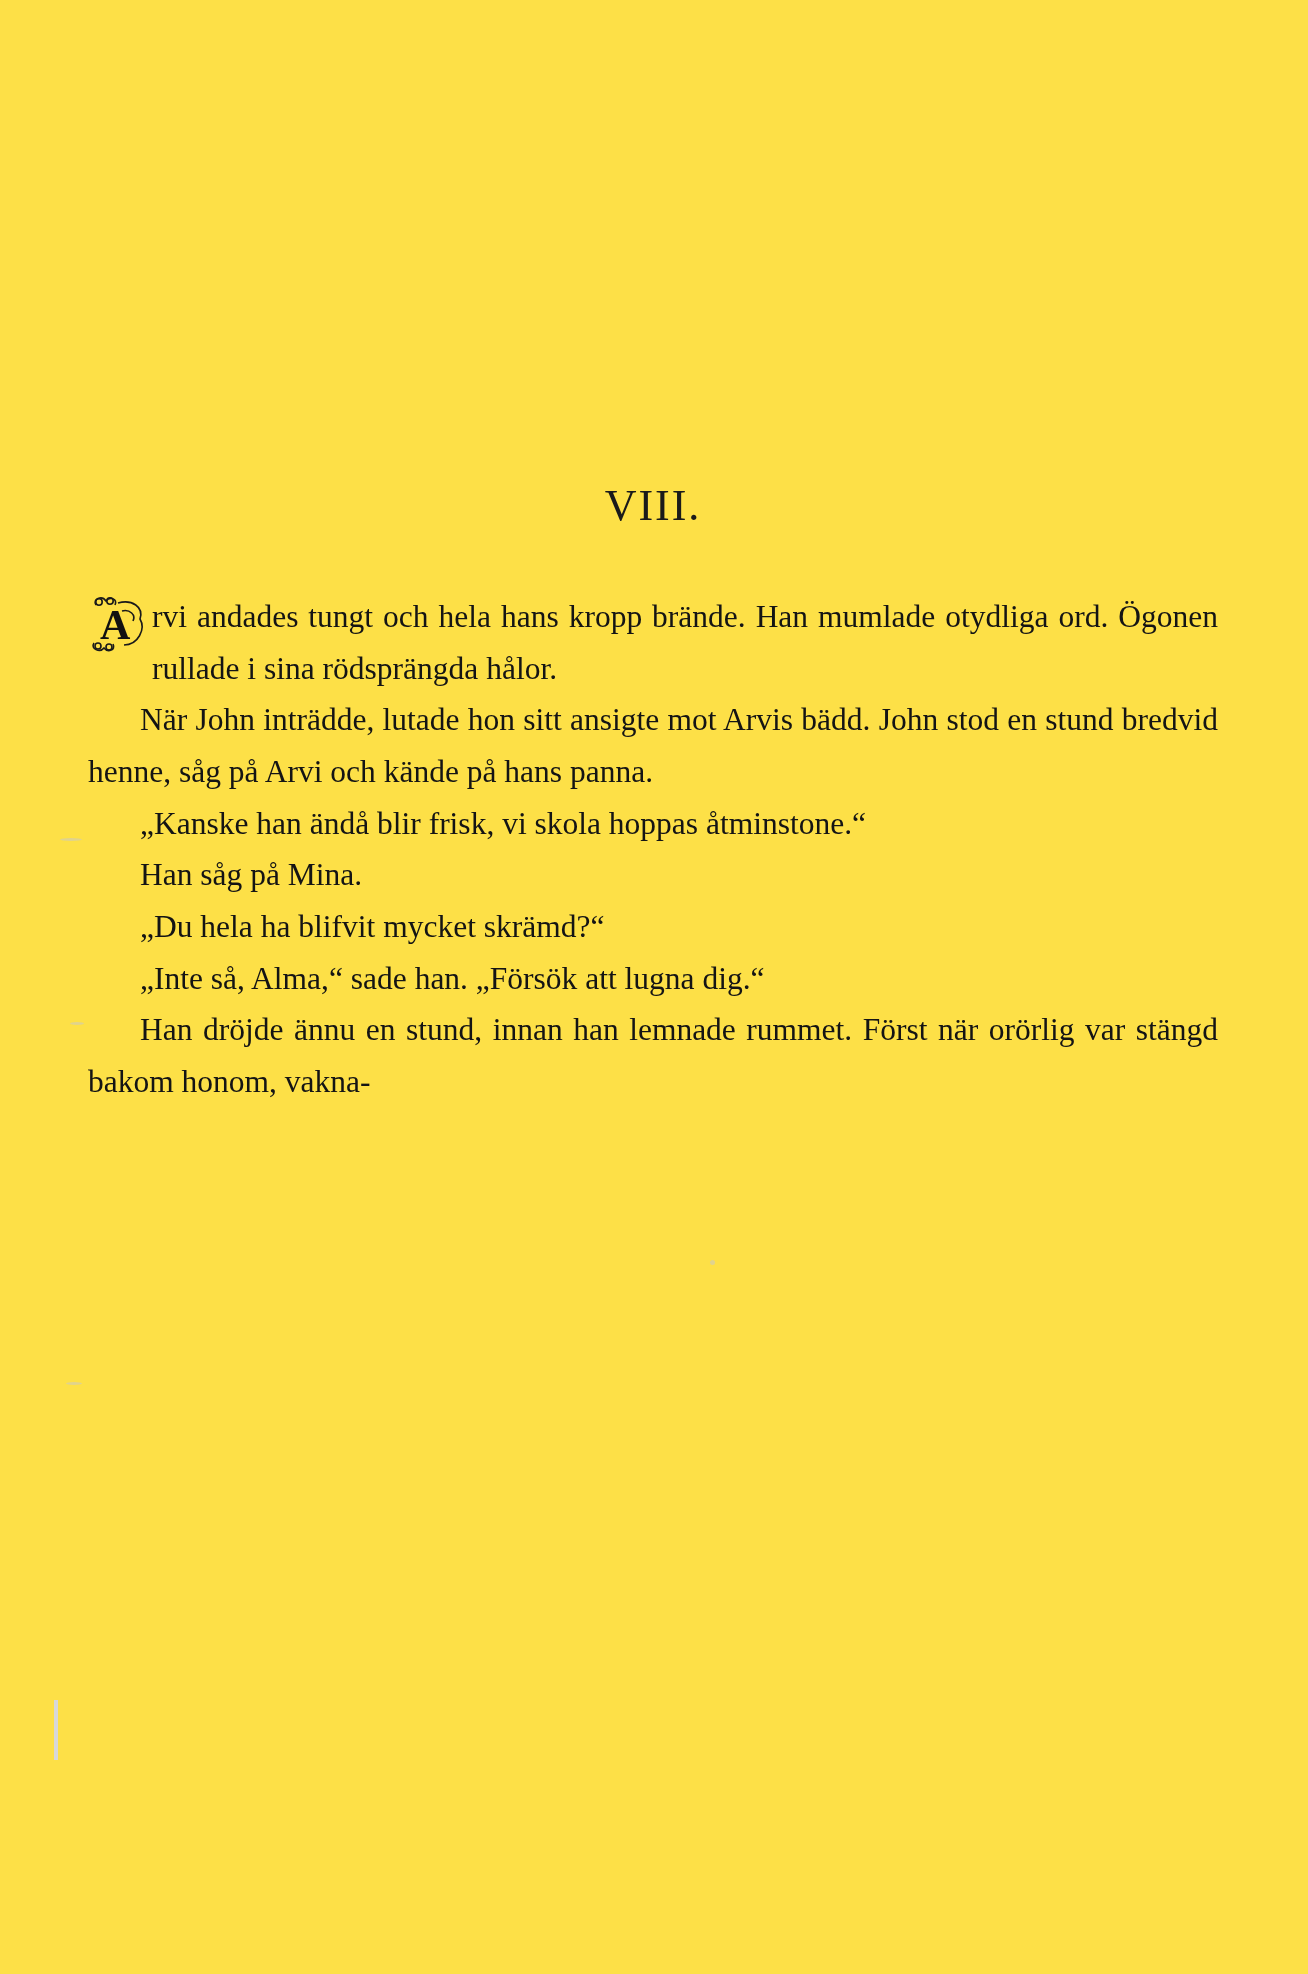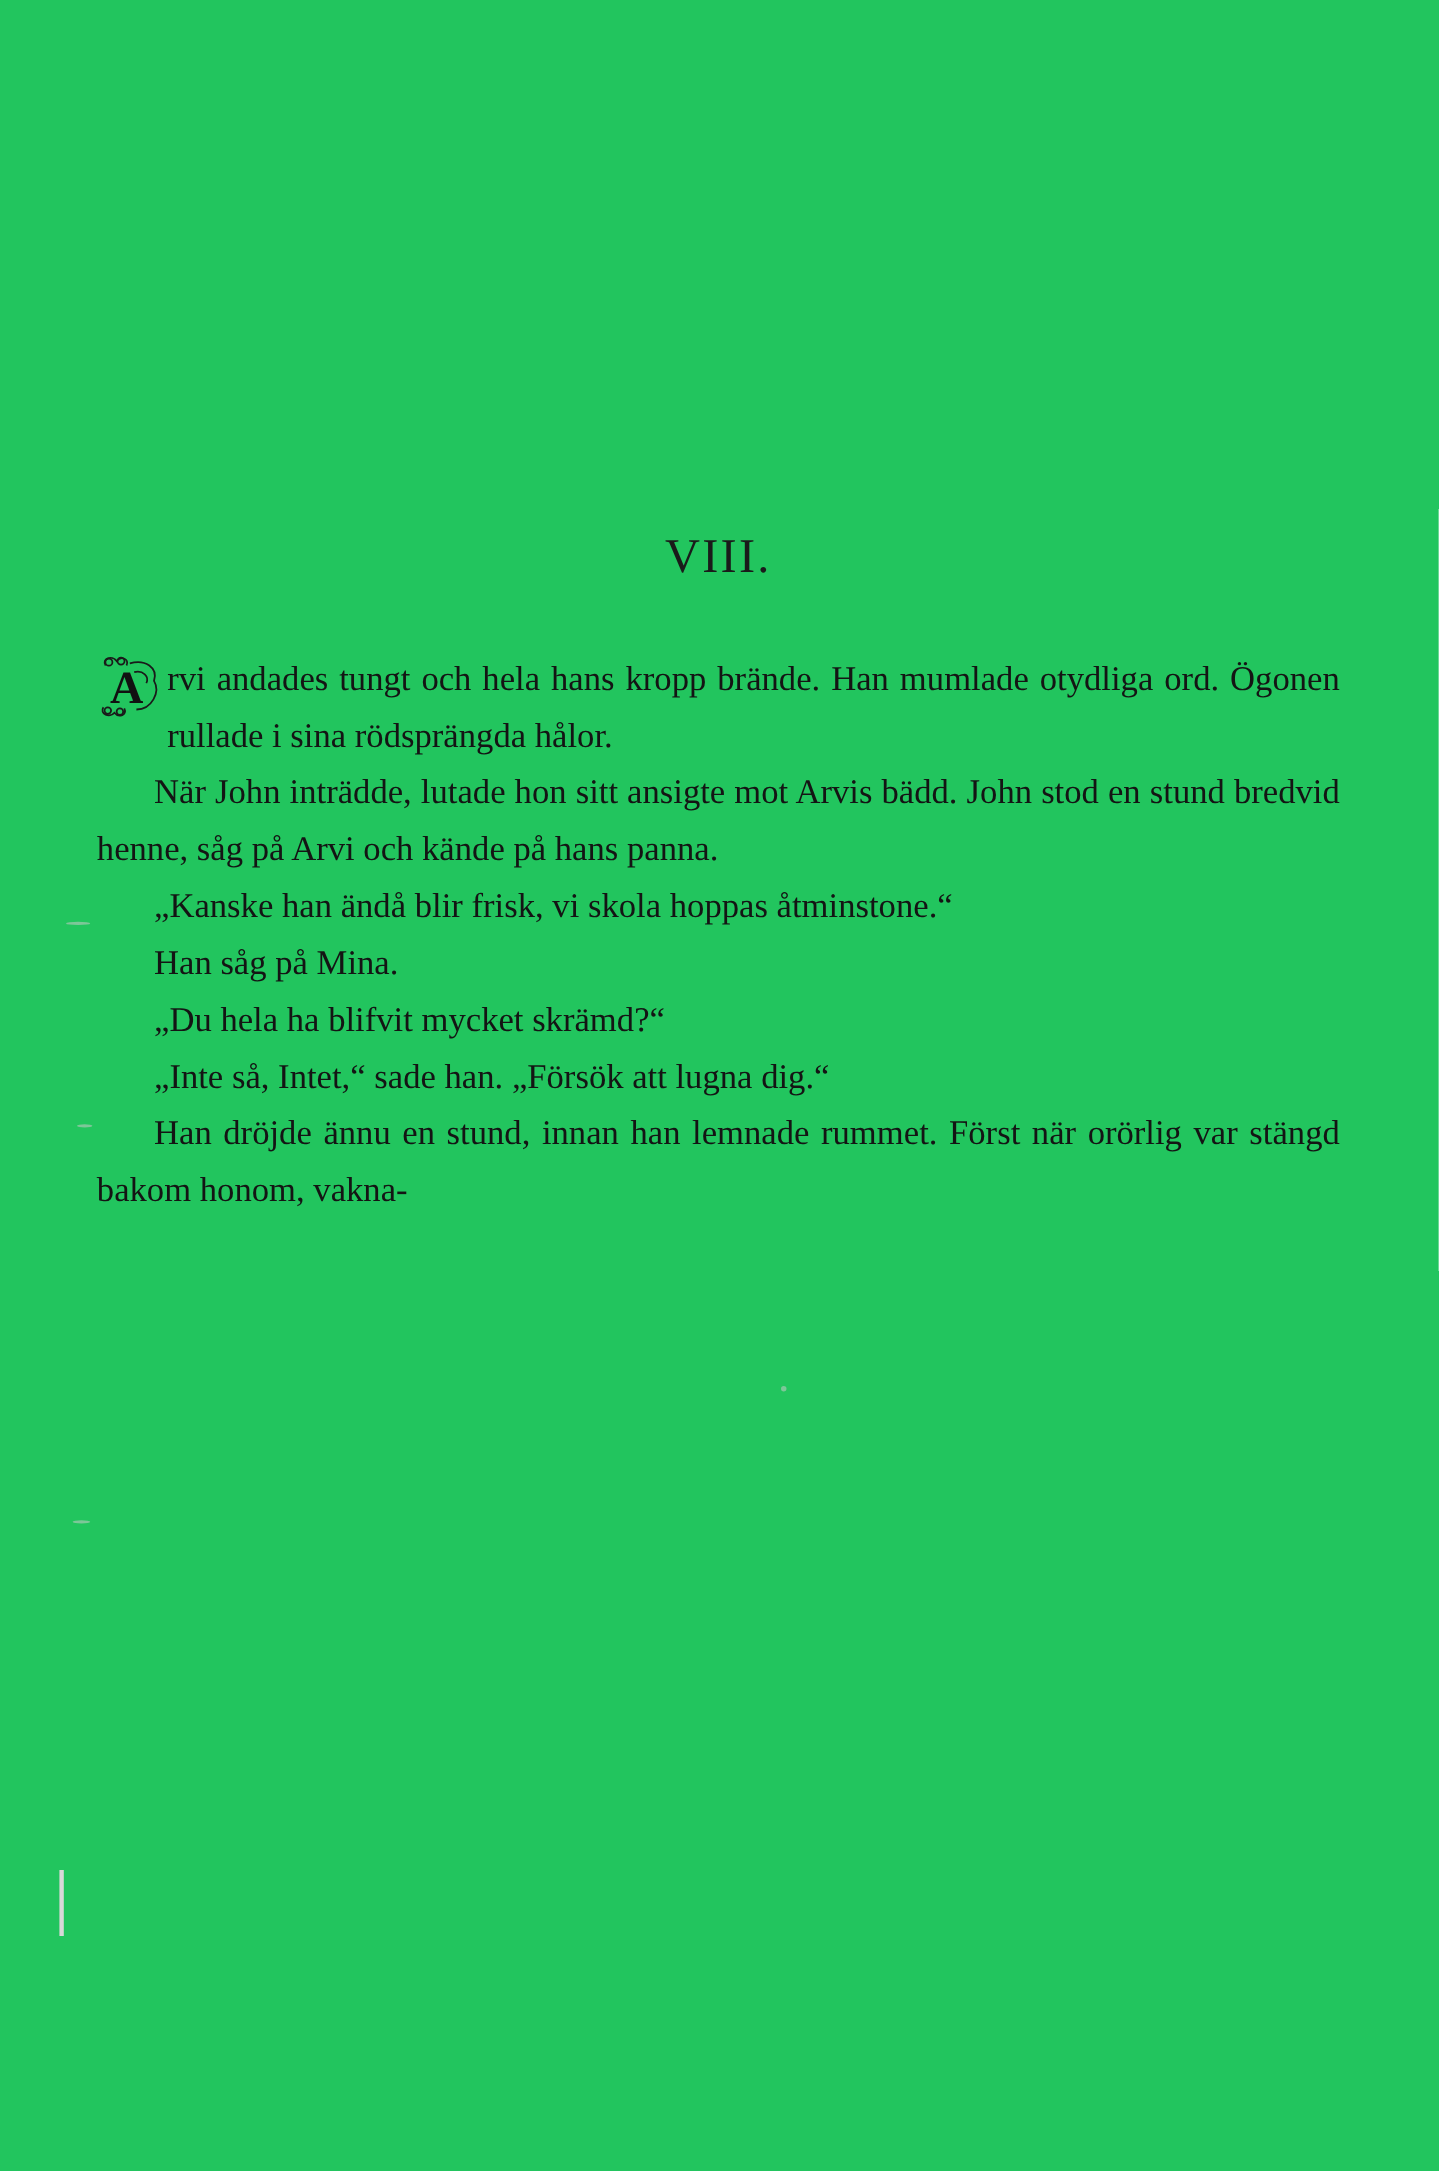--- a/index.html
+++ b/index.html
@@ -14,21 +14,21 @@
     font-family: "Liberation Serif", serif;
     color: #111111;
     overflow: hidden;
   }
   .page {
     position: absolute;
     left: 0;
     top: 0;
     width: 1308px;
     height: 1974px;
-    background: #22c55e;
+    background: #fde047;
   }
   .text-block {
     position: absolute;
     left: 88px;
     top: 480px;
     width: 1130px;
   }
   .chapter-heading {
     text-align: center;
     font-size: 44px;
@@ -128,21 +128,21 @@
     <p class="para indent">
       <span>Han såg på Mina.</span>
     </p>
 
     <p class="para indent">
       <span>„Du hela ha blifvit mycket skrämd?“</span>
     </p>
 
 
     <p class="para indent">
-      <span>„Inte så, Intet,“ sade han. „Försök att lugna dig.“</span>
+      <span>„Inte så, Alma,“ sade han. „Försök att lugna dig.“</span>
     </p>
 
     <p class="para indent">
       <span>Han dröjde ännu en stund, innan han lemnade rummet. Först när orörlig var stängd bakom honom, vakna-</span>
     </p>
 
   </div>
 </div>
 
 </body></html>

